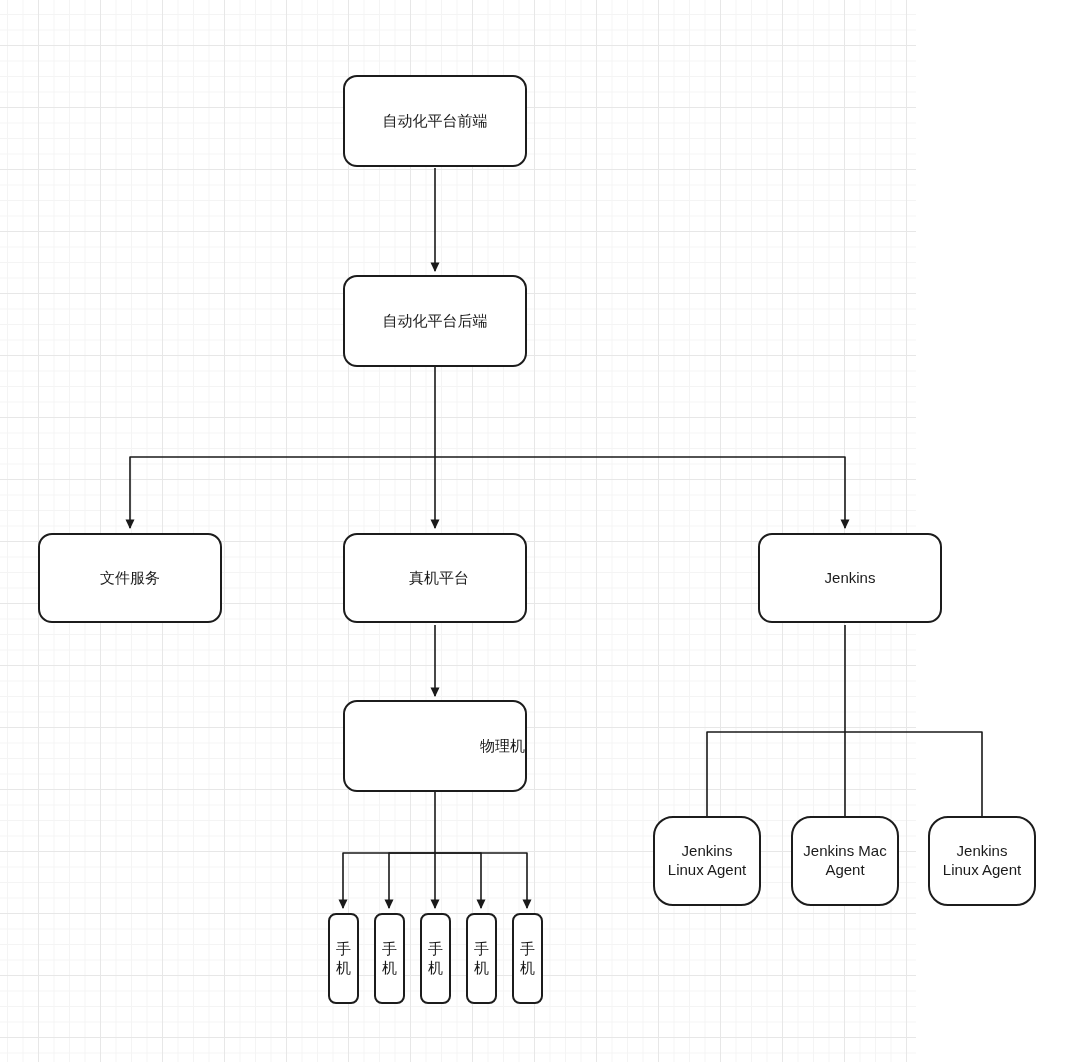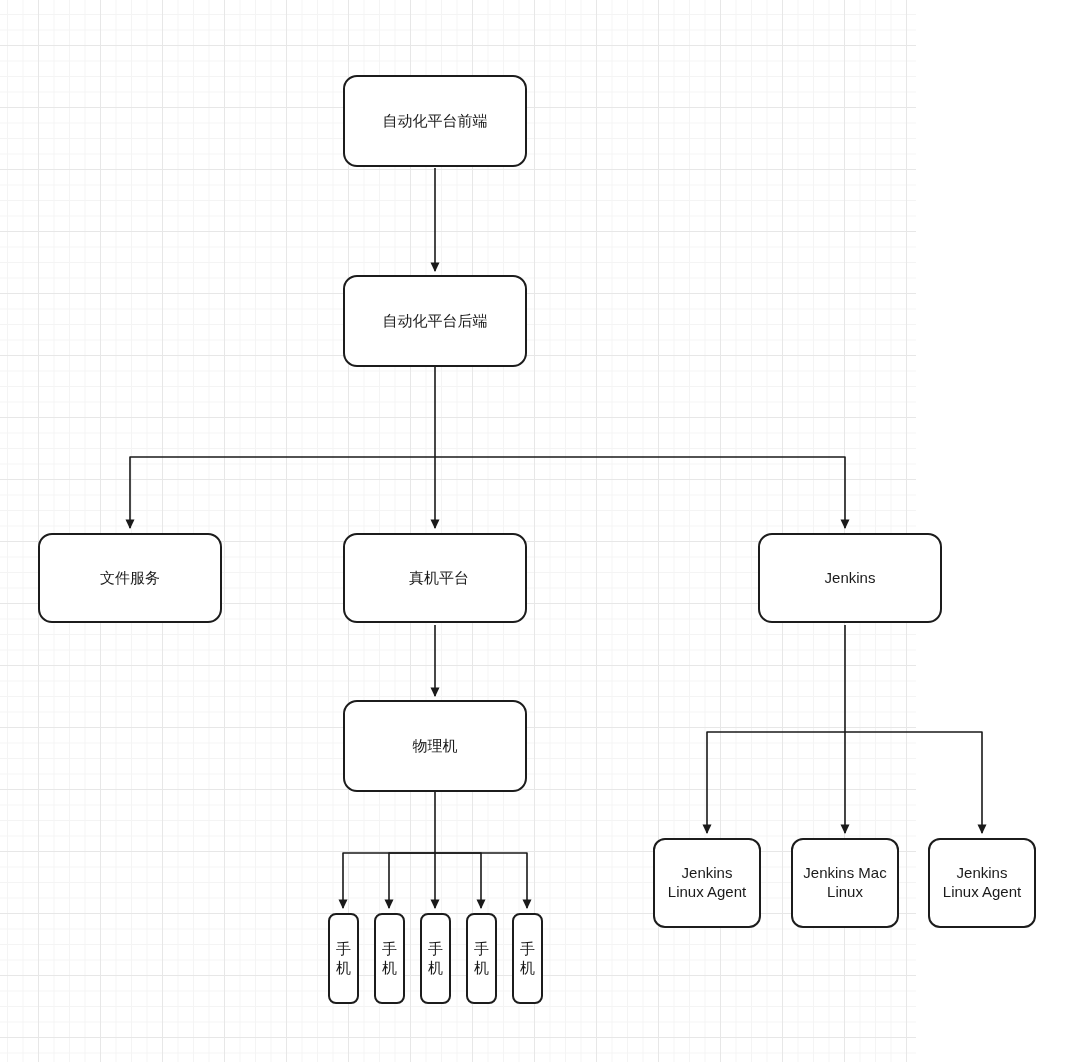--- a/index.html
+++ b/index.html
@@ -45,21 +45,21 @@
     display: flex;
     align-items: center;
     justify-content: center;
     text-align: center;
     font-size: 15px;
     line-height: 1.25;
     color: #1a1a1a;
   }
   .node-big    { left: 343px; width: 184px; height: 92px; }
   .node-phone  { width: 31px; height: 91px; top: 913px; border-radius: 8px; padding: 0 2px; word-break: break-all; justify-content: center; }
-  .node-agent  { width: 108px; height: 90px; top: 838px; border-radius: 12px; padding: 8px 10px; }
+  .node-agent  { width: 108px; height: 90px; top: 816px; border-radius: 20px; padding: 8px 10px; }
 </style>
 </head>
 <body>
 
 <div class="canvas">
 
   <svg class="edge-layer" viewBox="0 0 1080 1062">
     <defs>
       <marker id="arrow" markerWidth="13" markerHeight="13" refX="9.5" refY="5.5" orient="auto" markerUnits="userSpaceOnUse">
         <path d="M1,1 L10.5,5.5 L1,10 Z" fill="#1a1a1a"></path>
@@ -93,21 +93,21 @@
   </div>
 
   <div class="node node-big" style="top:533px; height:90px;padding-left:8px;">
     <span>真机平台</span>
   </div>
 
   <div class="node node-big" style="left:758px; top:533px; height:90px;">
     <span>Jenkins</span>
   </div>
 
-  <div class="node node-big" style="top:700px; height:92px;">
+  <div class="node node-big" style="top:700px; height:92px;justify-content:flex-end;">
     <span>物理机</span>
   </div>
 
   <div class="node node-phone" style="left:328px;">
     <span>手机</span>
   </div>
   <div class="node node-phone" style="left:374px;">
     <span>手机</span>
   </div>
   <div class="node node-phone" style="left:420px;">
@@ -117,19 +117,19 @@
     <span>手机</span>
   </div>
   <div class="node node-phone" style="left:512px;">
     <span>手机</span>
   </div>
 
   <div class="node node-agent" style="left:653px;">
     <span>Jenkins Linux Agent</span>
   </div>
   <div class="node node-agent" style="left:791px;">
-    <span>Jenkins Mac Linux</span>
+    <span>Jenkins Mac Agent</span>
   </div>
   <div class="node node-agent" style="left:928px;">
     <span>Jenkins Linux Agent</span>
   </div>
 
 </div>
 
 </body></html>

